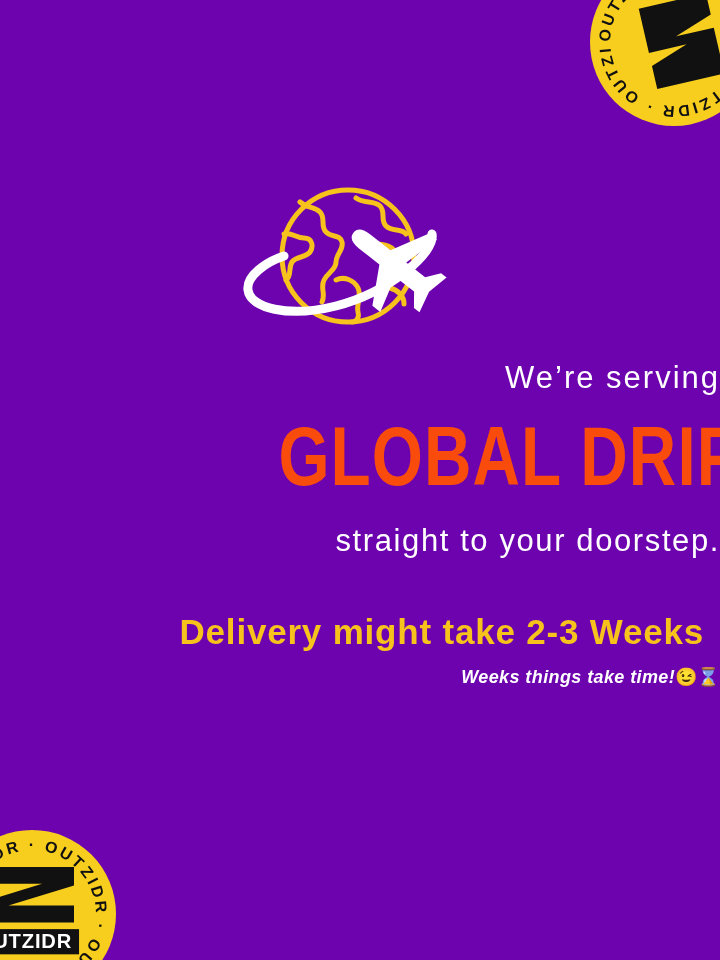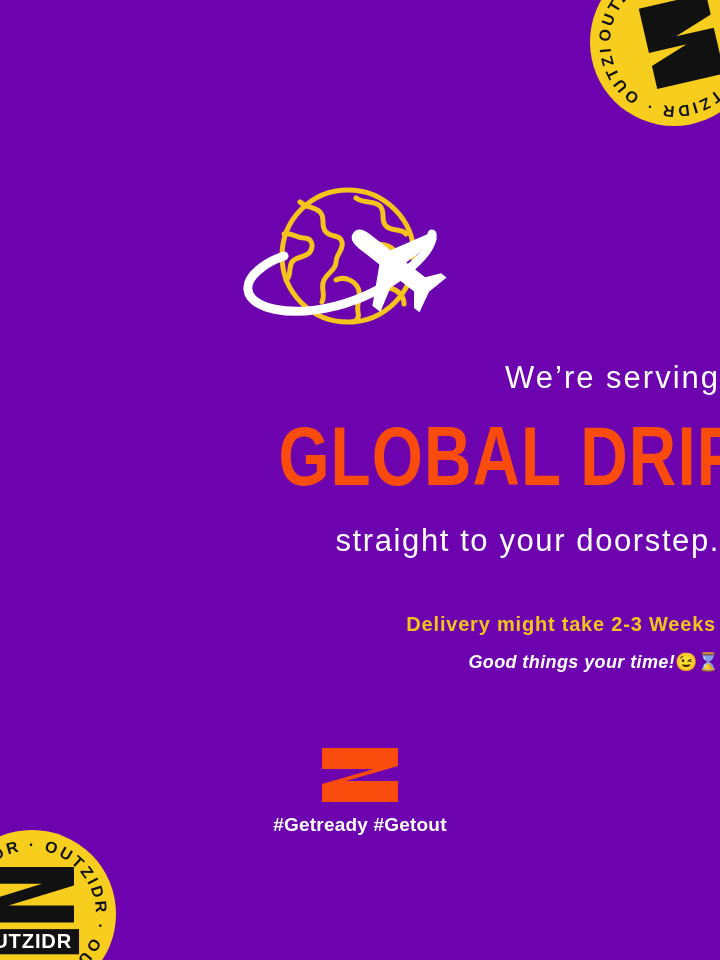--- a/index.html
+++ b/index.html
@@ -79,25 +79,25 @@
     color: #FFFFFF;
     font-size: 31px;
     font-weight: 300;
     letter-spacing: 1.6px;
     line-height: 1.0;
     margin: 48px 0 0 0;
     padding-left: 21px;
   }
   .line-delivery {
     color: #F7C21B;
-    font-size: 20px;
+    font-size: 35px;
     font-weight: 700;
     letter-spacing: 0.8px;
     line-height: 1.0;
-    margin: 58px 4px 0 0;
+    margin: 58px 16px 0 0;
   }
   .line-goodthings {
     color: #FFFFFF;
     font-size: 18px;
     font-weight: 700;
     font-style: italic;
     letter-spacing: 0.4px;
     line-height: 1.0;
     margin: 19px 0 0 0;
   }
@@ -166,30 +166,24 @@
       </g>
     </svg>
   </div>
 
   <div class="copy">
     <p class="line-serving">We’re serving</p>
     <p class="line-global">GLOBAL DRIP</p>
     <p class="line-doorstep">straight to your doorstep.</p>
     <p class="line-delivery">Delivery might take 2-3 Weeks</p>
     <p class="line-goodthings">
-      <span>Good things your time!</span><span class="emoji">😉⌛</span>
+      <span>Weeks things take time!</span><span class="emoji">😉⌛</span>
     </p>
   </div>
 
-  <div class="footer">
-    <svg class="zmark" viewBox="0 0 80 58" aria-hidden="true">
-      <polygon points="2,2 78,2 78,20 26,35 78,35 78,56 2,56 2,38 54,23 2,23" fill="#F94C0C"></polygon>
-    </svg>
-    <p class="hashtags">#Getready #Getout</p>
-  </div>
 
   <div class="badge badge-bl">
     <svg viewBox="0 0 200 200" aria-hidden="true">
       <defs>
         <path id="ringBL" d="M 100,100 m -76,0 a 76,76 0 1,1 152,0 a 76,76 0 1,1 -152,0"></path>
       </defs>
       <text font-family="Liberation Sans, sans-serif" font-size="19" font-weight="700" letter-spacing="3.2" fill="#111111">
         <textPath href="#ringBL" startOffset="0%">OUTZIDR · OUTZIDR · OUTZIDR · OUTZIDR ·</textPath>
       </text>
       <g>

